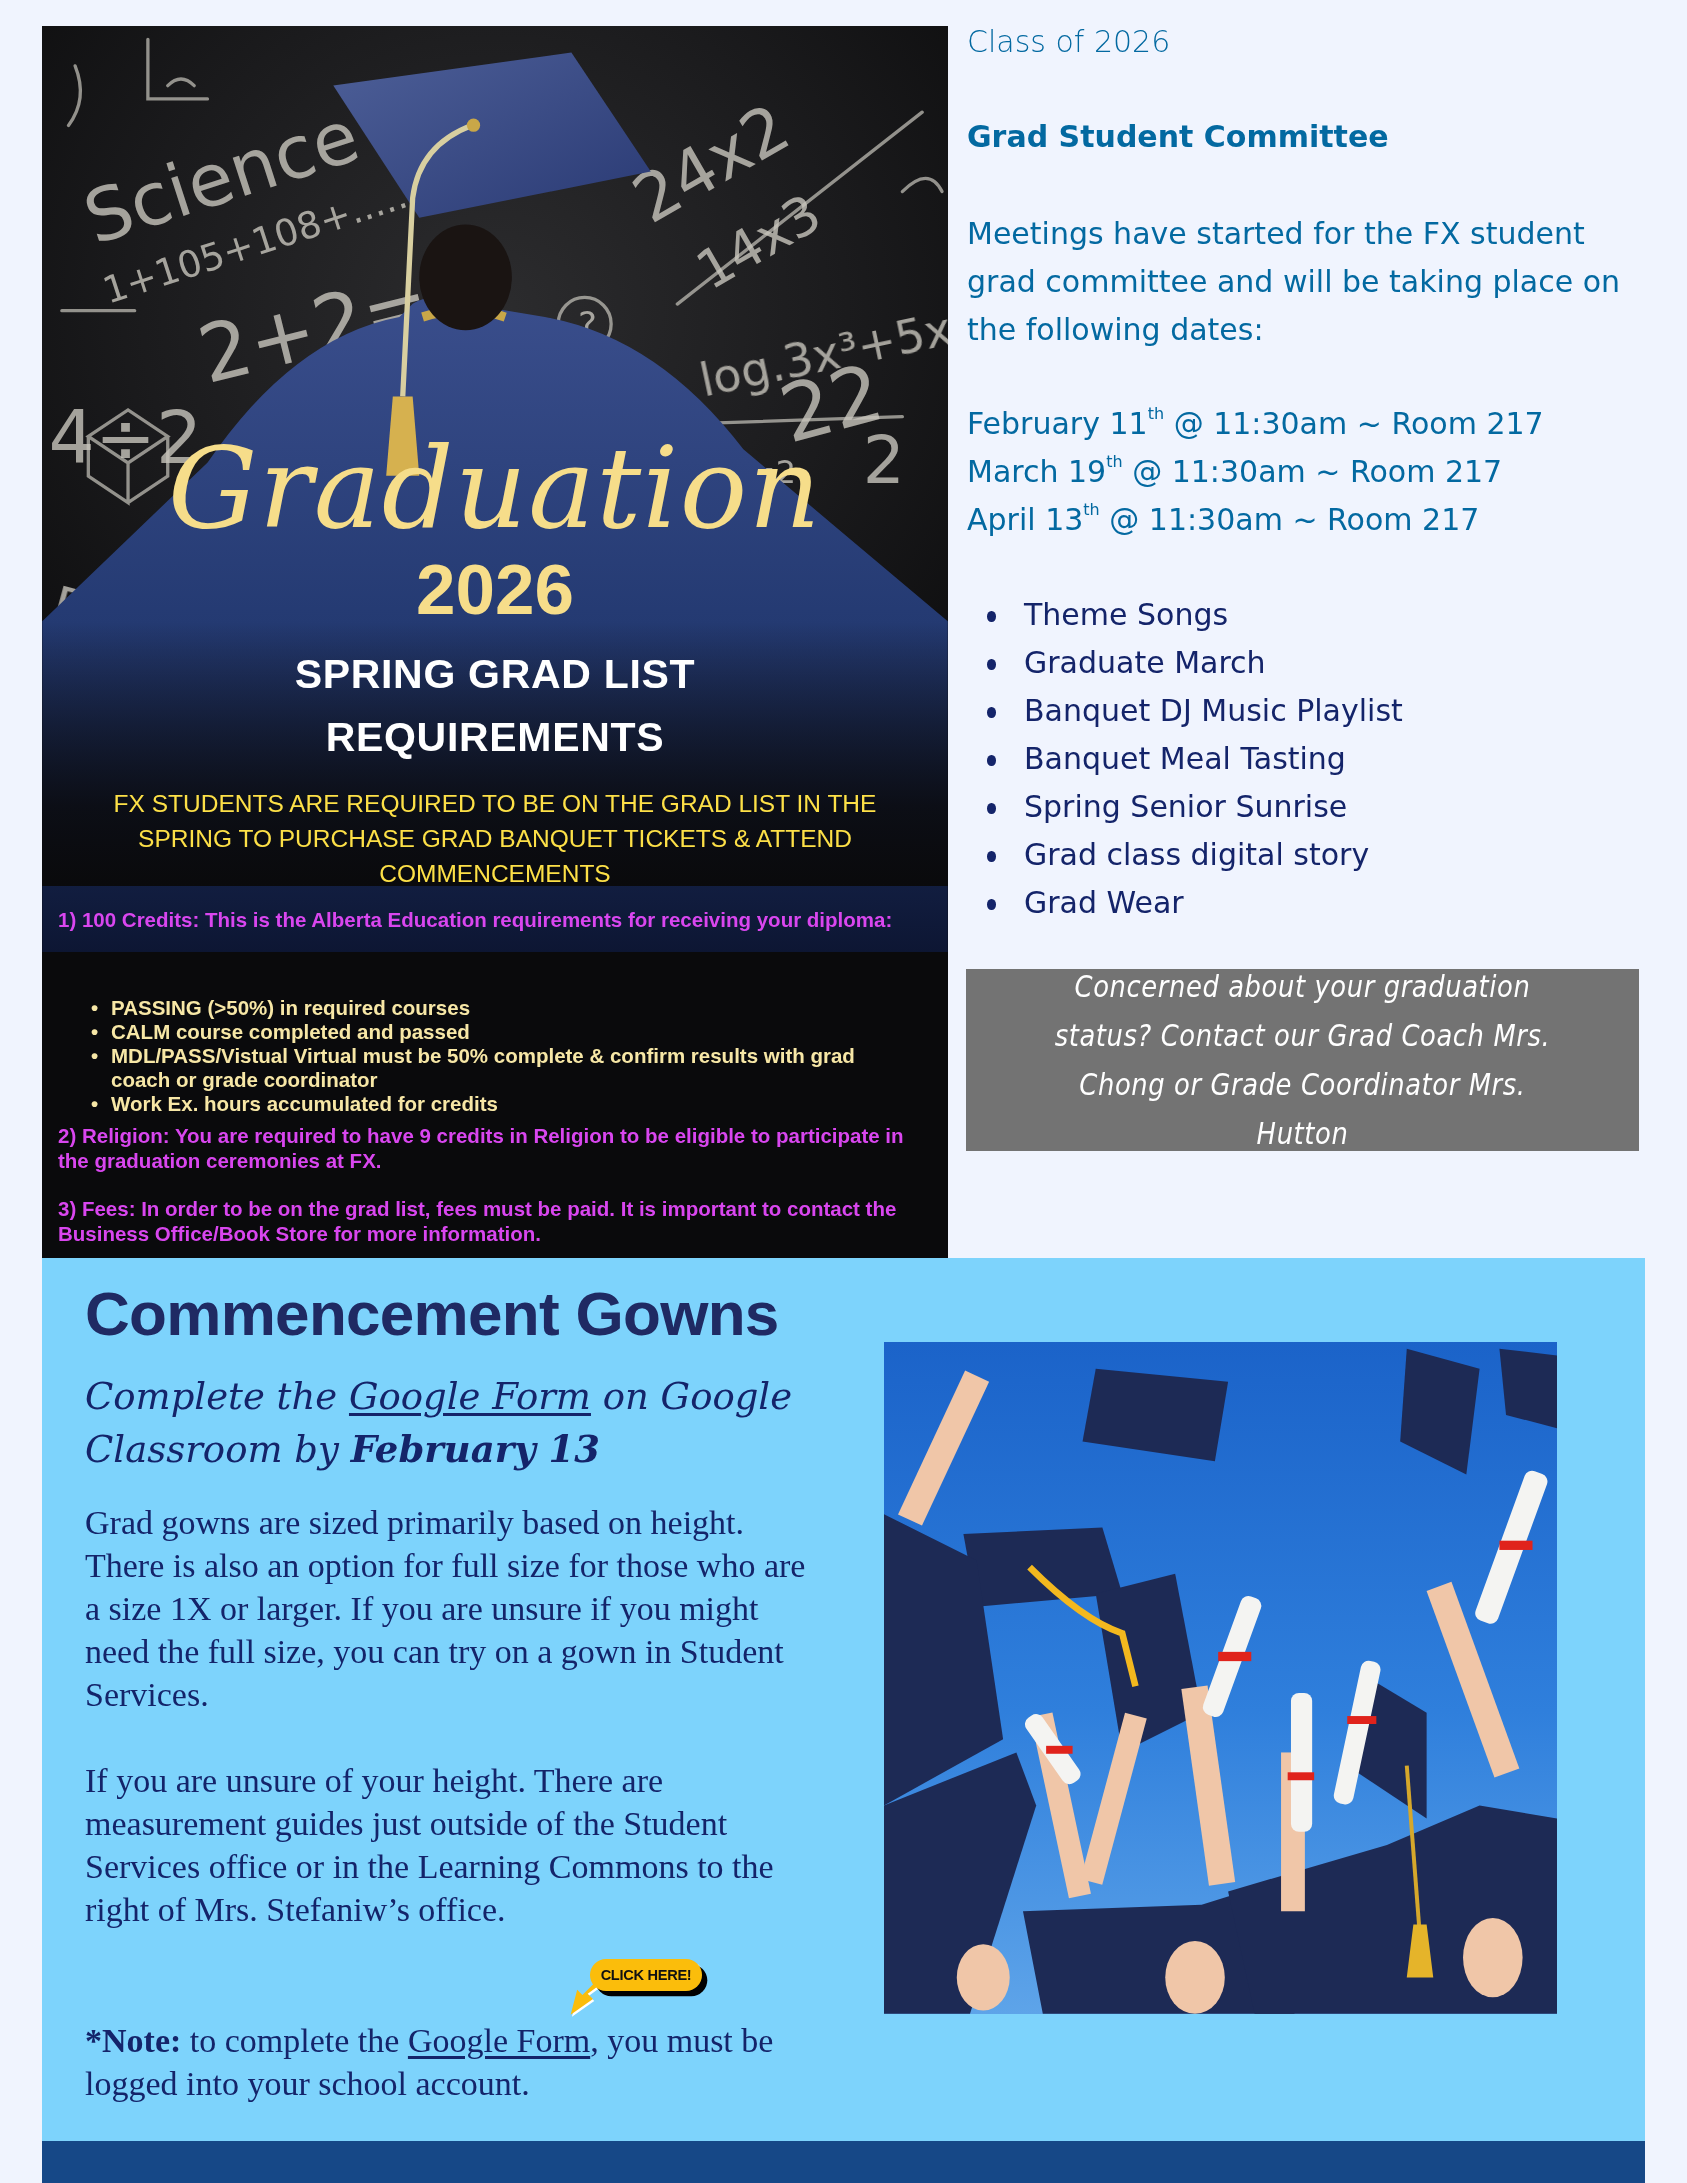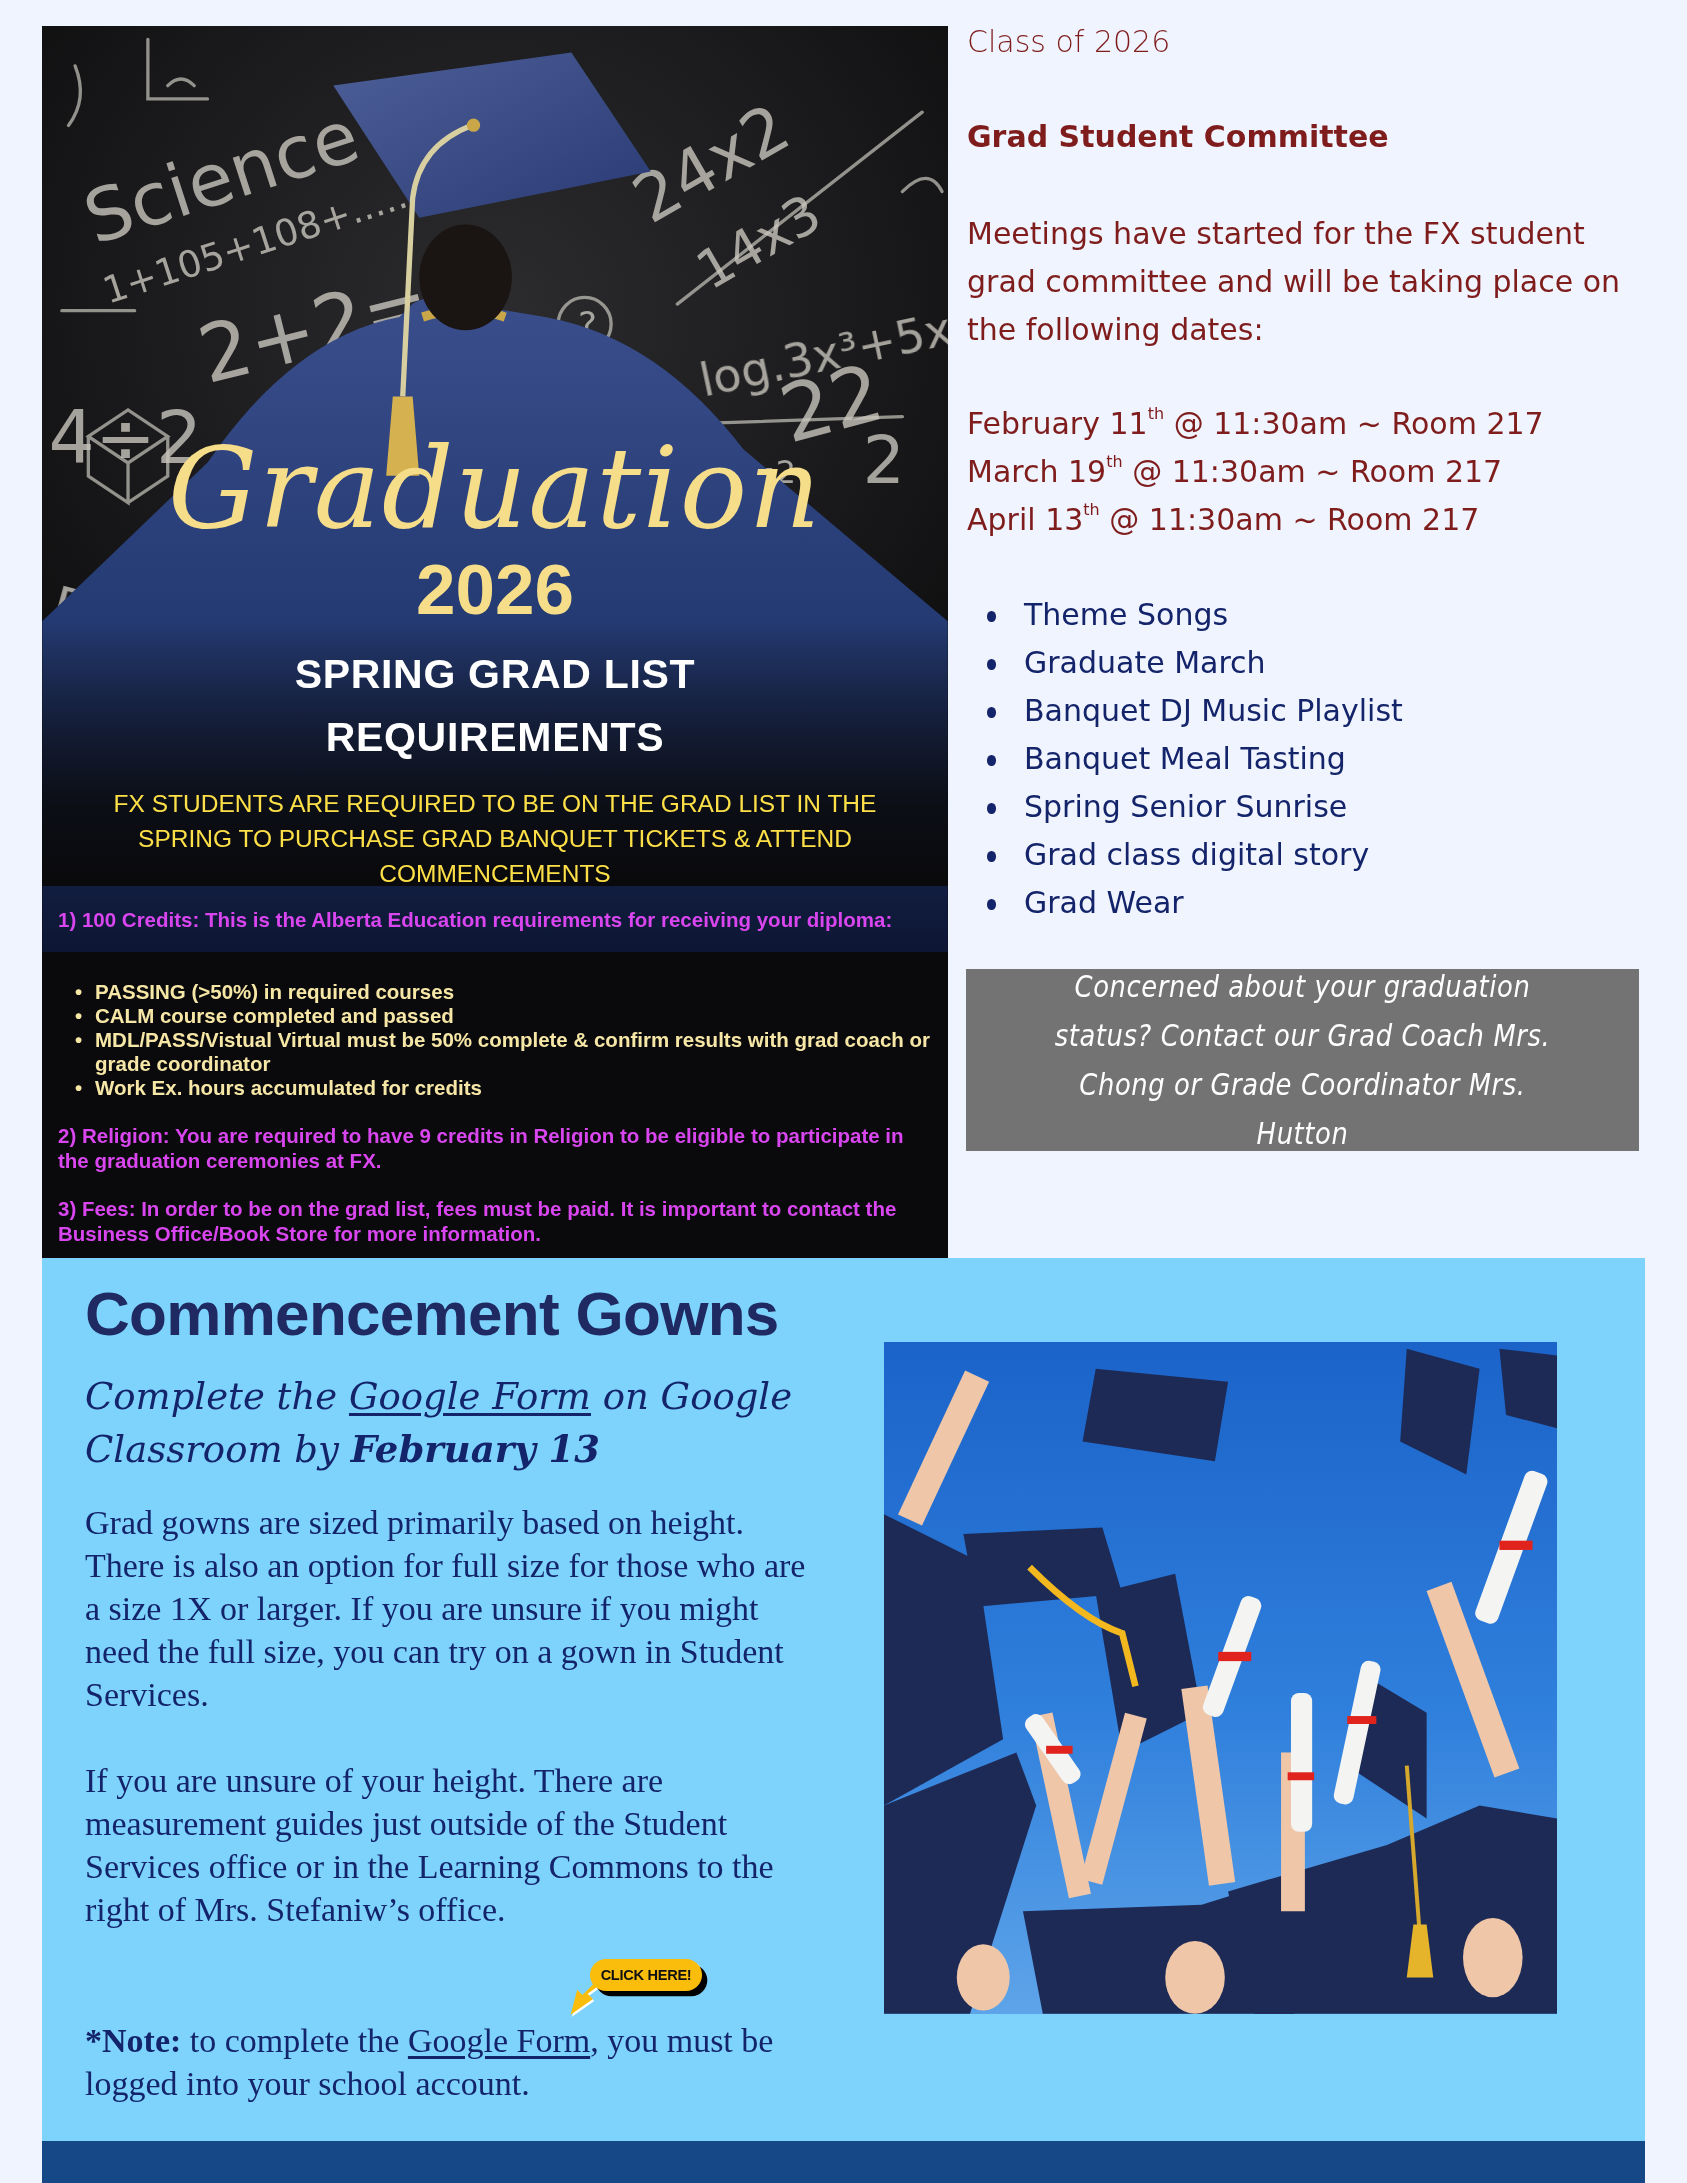--- a/index.html
+++ b/index.html
@@ -50,31 +50,31 @@
     color: #fde047;
   }
   .req {
     position: absolute; left: 16px; right: 16px;
     font-family: "Liberation Sans", sans-serif; font-weight: 700;
     font-size: 20.5px; line-height: 24.5px; color: #d946ef;
   }
   .req.r1 { top: 882px; }
   .req-list {
     position: absolute; left: 33px; right: 16px; top: 954px;
-    margin: 0; padding: 0; list-style: none;
+    margin: 16px; padding: 0; list-style: none;
     font-family: "Liberation Sans", sans-serif; font-weight: 700;
     font-size: 20.5px; line-height: 24px; color: #f7e7a6;
   }
   .req-list li { position: relative; padding-left: 20px; }
   .req-list li::before { content: "•"; position: absolute; left: 0; }
   .req.r2 { top: 1098px; }
   .req.r3 { top: 1171px; }
 
   
-  .rc { position: absolute; left: 967px; width: 688px; font-family: "DejaVu Sans", sans-serif; color: #7f1d1d; }
+  .rc { position: absolute; left: 967px; width: 688px; font-family: "DejaVu Sans", sans-serif; color: #0369a1; }
   .class-of { top: 24px; font-size: 30px; font-weight: 300; }
   .committee-title { top: 119px; font-size: 30px; font-weight: 700; }
   .intro { top: 210px; font-size: 30px; line-height: 48px; }
   .dates { top: 400px; font-size: 30px; line-height: 48px; }
   .dates sup { font-size: 16px; vertical-align: 14.6px; line-height: 0; }
   .topics {
     position: absolute; left: 967px; top: 591px; margin: 0; padding: 0; list-style: none;
     font-size: 30px; line-height: 48px; color: #14246a;
   }
   .topics li { position: relative; padding-left: 57px; }

